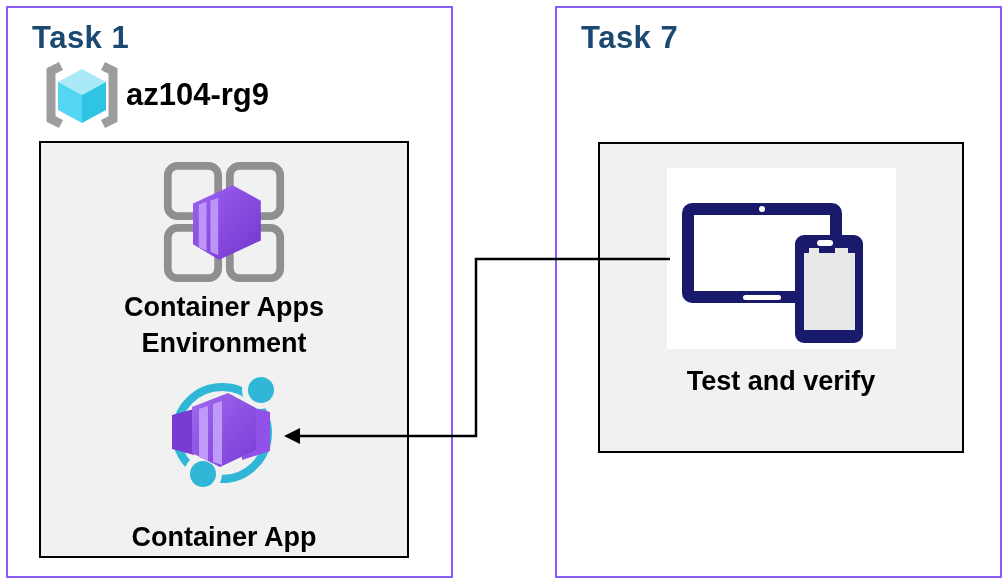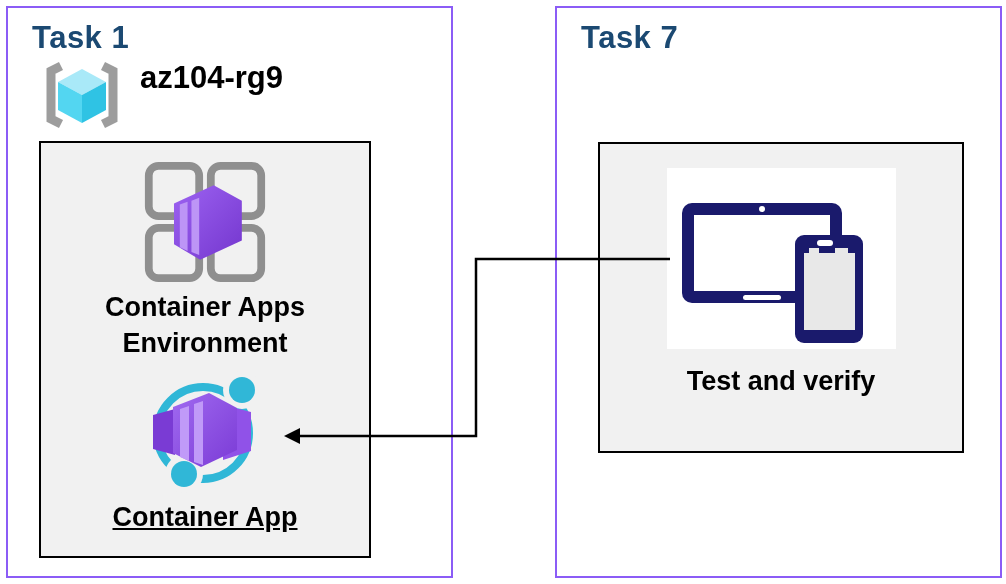--- a/index.html
+++ b/index.html
@@ -15,35 +15,35 @@
   }
   #task1-box { left:6px; }
   #task2-box { left:555px; }
   .task-title {
     position:absolute; left:24px; top:12px;
     font-size:31px; font-weight:bold; color:#1B4972;
     letter-spacing:0.5px;
   }
   .rg-row {
     position:absolute; left:32px; top:52px;
-    display:flex; gap:16px;
+    display:flex; align-items:center; gap:2px;
   }
   .rg-name { font-size:31px; font-weight:bold; color:#000000; }
   .inner-box {
     position:absolute; background:#F1F1F1; border:2px solid #000000;
     display:flex; flex-direction:column; align-items:center;
   }
-  #task1-inner { left:31px; top:133px; width:332px; height:417px; padding-top:14px; }
+  #task1-inner { left:31px; top:133px; width:370px; height:417px; padding-top:14px; }
   #task2-inner { left:41px; top:134px; width:366px; height:311px; padding-top:24px; }
   .label {
     font-size:27px; font-weight:bold; color:#000000;
     text-align:center; line-height:36px;
   }
   .env-label { margin-top:4px; width:270px; }
-  .app-label { margin-top:4px;text-decoration:underline; }
+  .app-label { margin-top:24px; }
   .device-label { margin-top:14px; }
   .device-art {
     width:229px; height:181px; background:#ffffff;
     display:flex; align-items:center; justify-content:center;
   }
   .cae-icon { margin-top:2px; }
   .ca-icon { margin-top:10px; }
   #connector-svg {
     position:absolute; left:0; top:0; width:1006px; height:584px;
     pointer-events:none;

